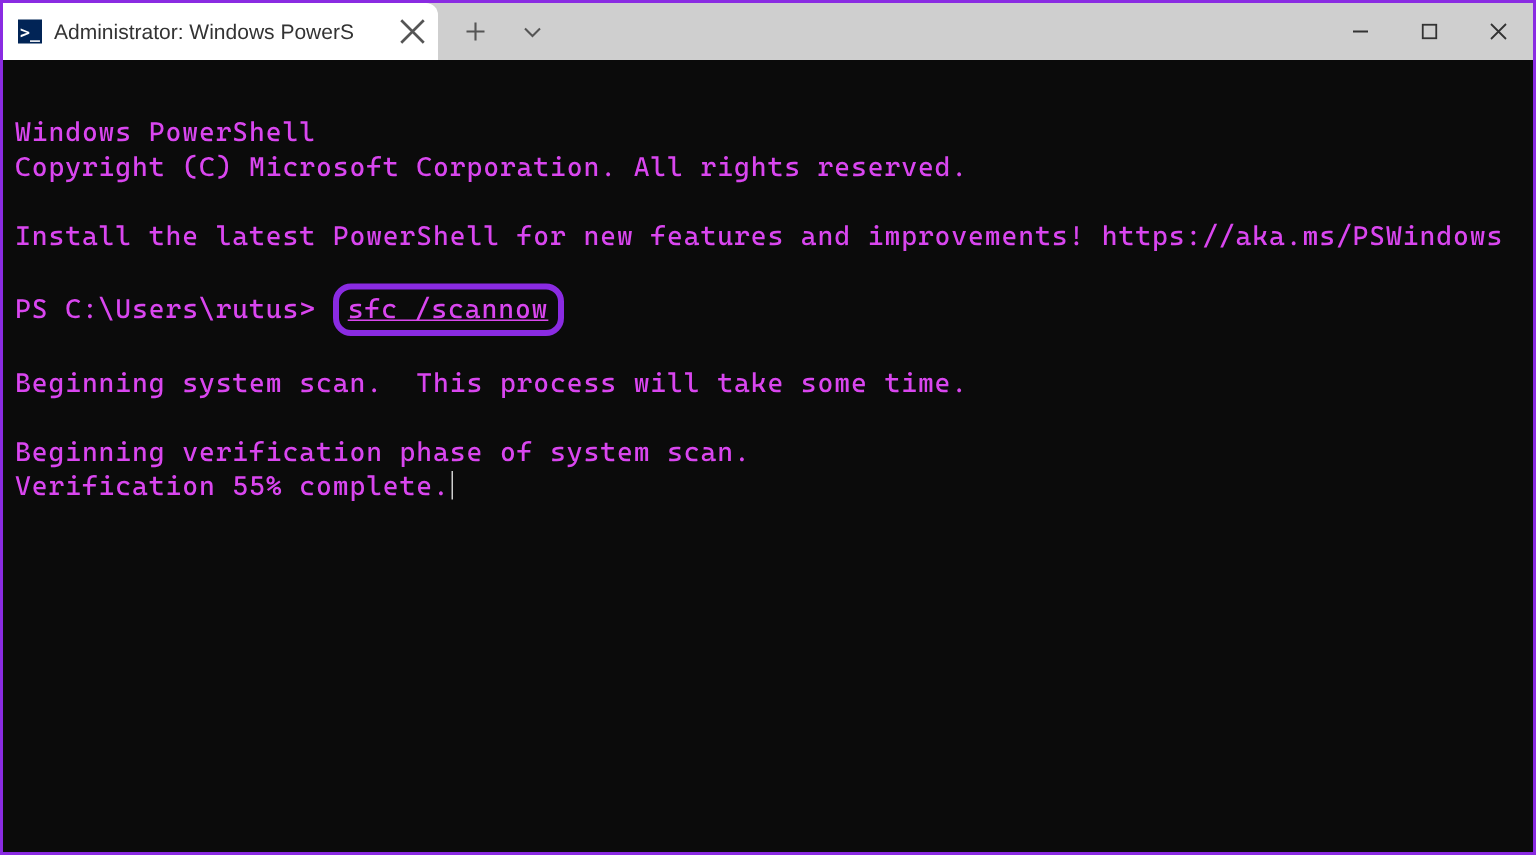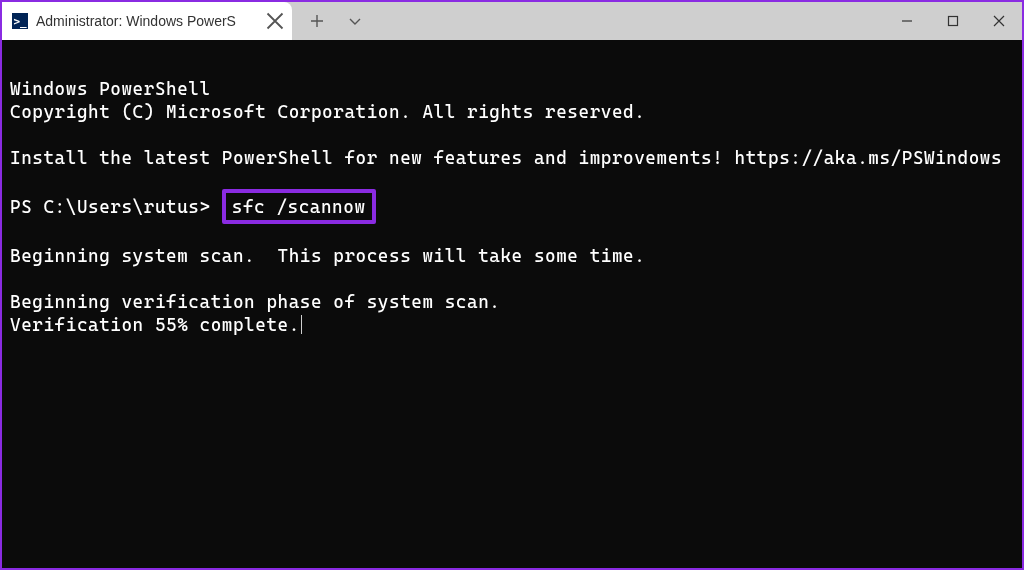--- a/index.html
+++ b/index.html
@@ -73,37 +73,38 @@
       display: flex; align-items: center; justify-content: center;
       color: #333;
       cursor: pointer;
     }
     .win-btn svg { width: 12px; height: 12px; display: block; }
 
     
     .terminal {
       flex: 1;
       background: #0b0b0b;
-      color: #ffffff;
+      color: #d946ef;
       font-family: "Cascadia Mono", Consolas, monospace;
       font-size: 18px;
       line-height: 23px;
       padding: 14px 8px 8px 8px;
       white-space: pre-wrap;
       word-break: break-all;
       letter-spacing: 0.6px;
     }
     .blank { height: 23px; }
     .prompt-line { display: inline; }
     .cmd-highlight {
       display: inline-block;
       border: 4px solid #8a2be2;
       padding: 2px 6px;
       margin: -3px 0;
-      border-radius: 2px;
+      border-radius: 12px;
+      text-decoration: underline;
     }
     .caret {
       display: inline-block;
       width: 1.5px; height: 19px;
       background: #cfcfcf;
       vertical-align: -3px;
       margin-left: 1px;
     }
   </style>
 </head>

